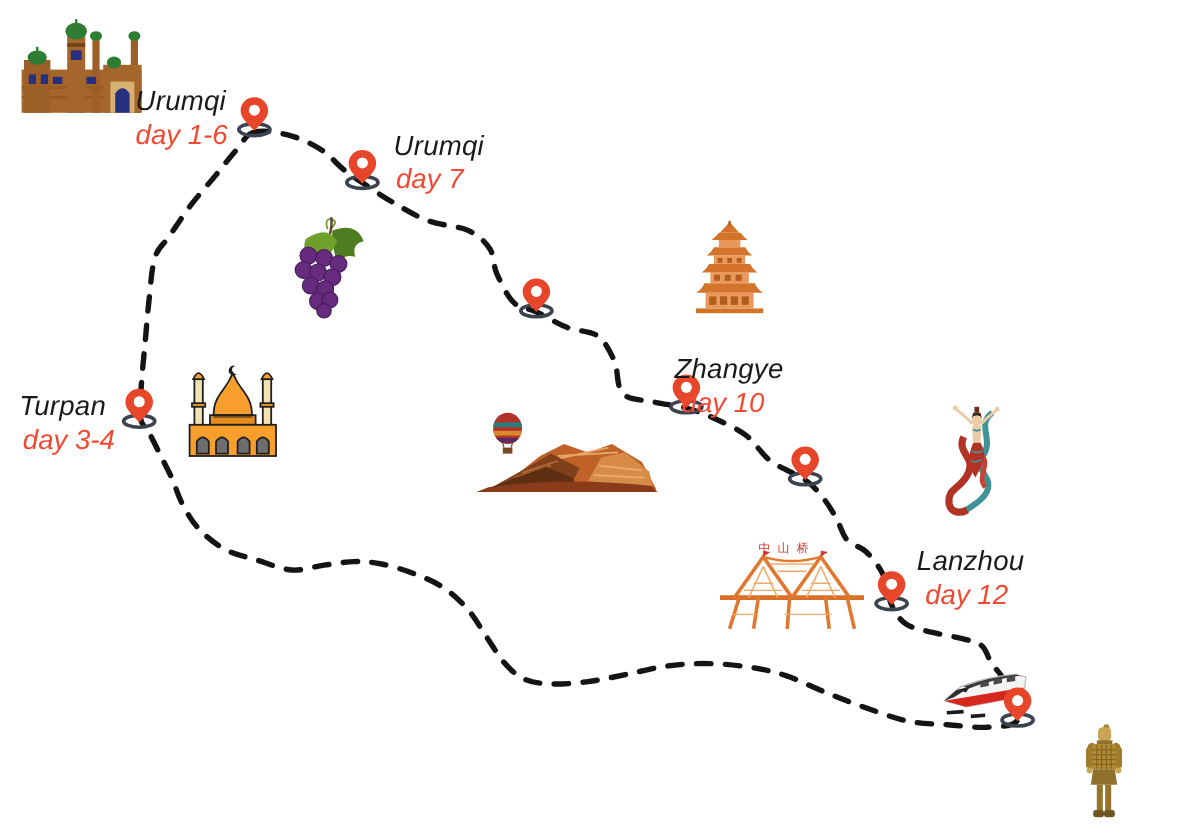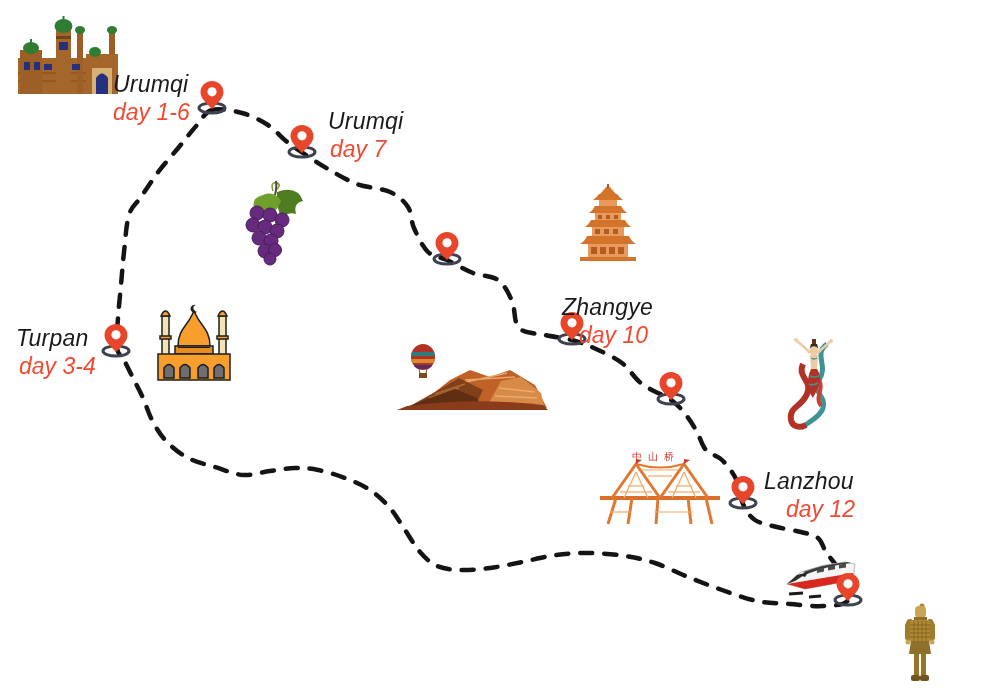--- a/index.html
+++ b/index.html
@@ -284,25 +284,25 @@
   <div class="city" style="left:113px;top:70px">
     <div class="city-name">Urumqi</div>
     <div class="city-days">day 1-6</div>
   </div>
   <div class="city" style="left:328px;top:107px">
     <div class="city-name">Urumqi</div>
     <div class="city-days" style="margin-left:2px">day 7</div>
   </div>
   <div class="city" style="left:562px;top:293px">
     <div class="city-name">Zhangye</div>
-    <div class="city-days" style="margin-left:17px">day 10</div>
-  </div>
-  <div class="city" style="left:764px;top:467px">
+    <div class="city-days" style="margin-left:6px">day 10</div>
+  </div>
+  <div class="city" style="left:764px;top:453px">
     <div class="city-name">Lanzhou</div>
-    <div class="city-days" style="margin-left:22px">day 12</div>
+    <div class="city-days" style="margin-left:7px">day 12</div>
   </div>
   <div class="city" style="left:873px;top:549px">
   </div>
   <div class="city" style="left:16px;top:324px">
     <div class="city-name">Turpan</div>
     <div class="city-days" style="margin-left:3px">day 3-4</div>
   </div>
 
 </div>
 

